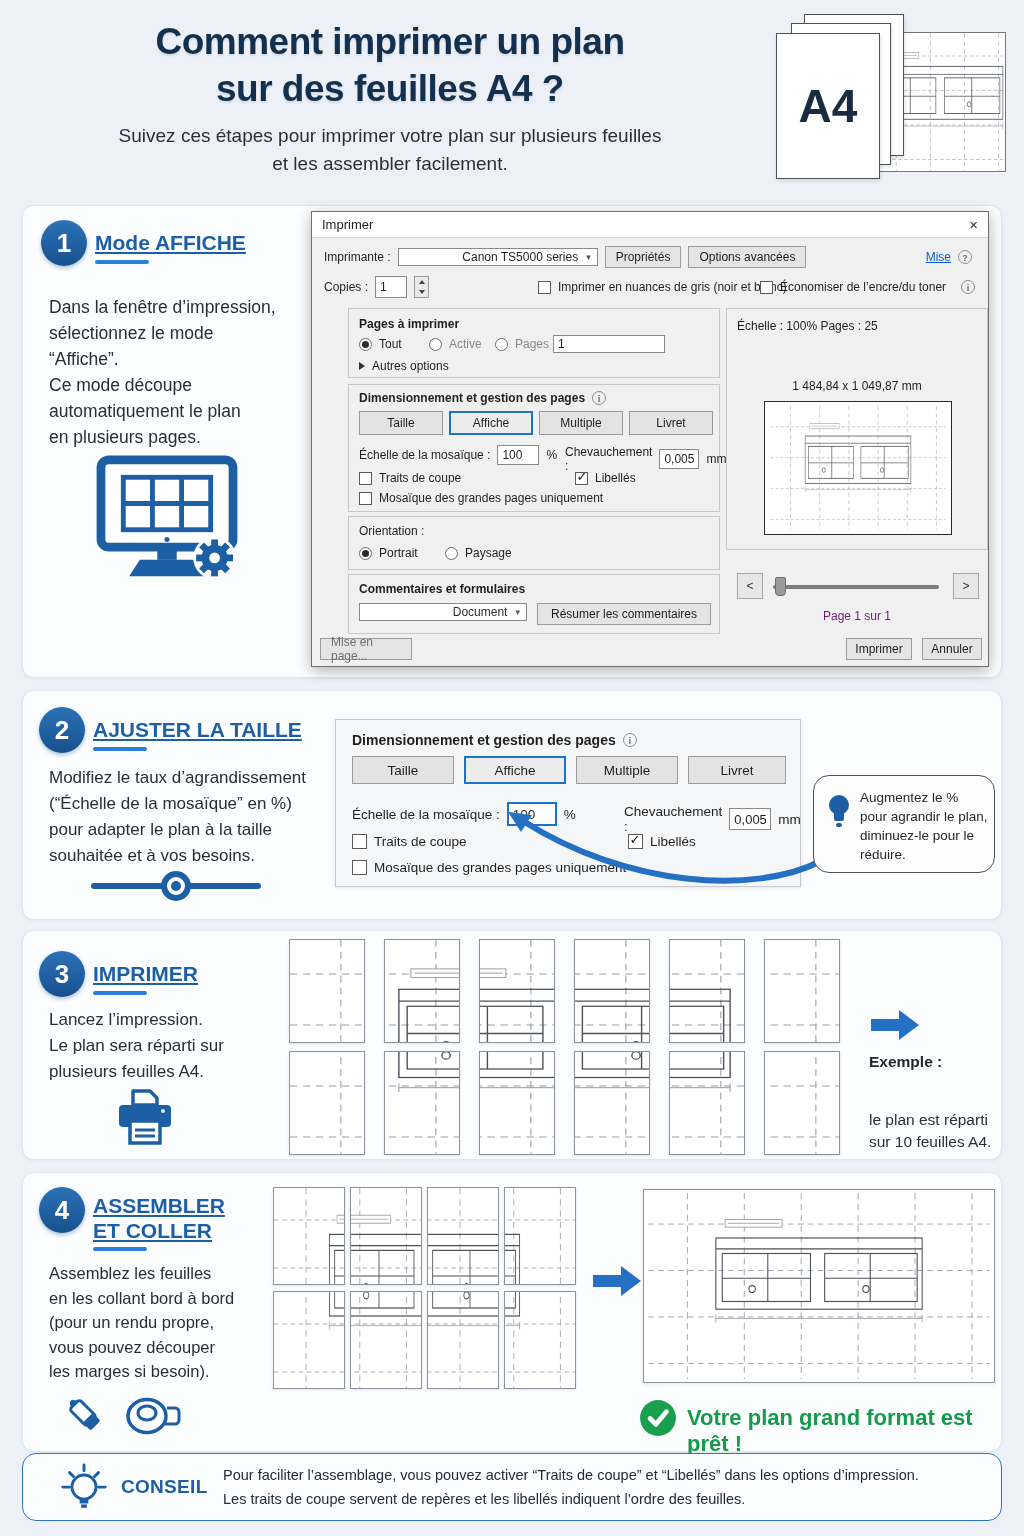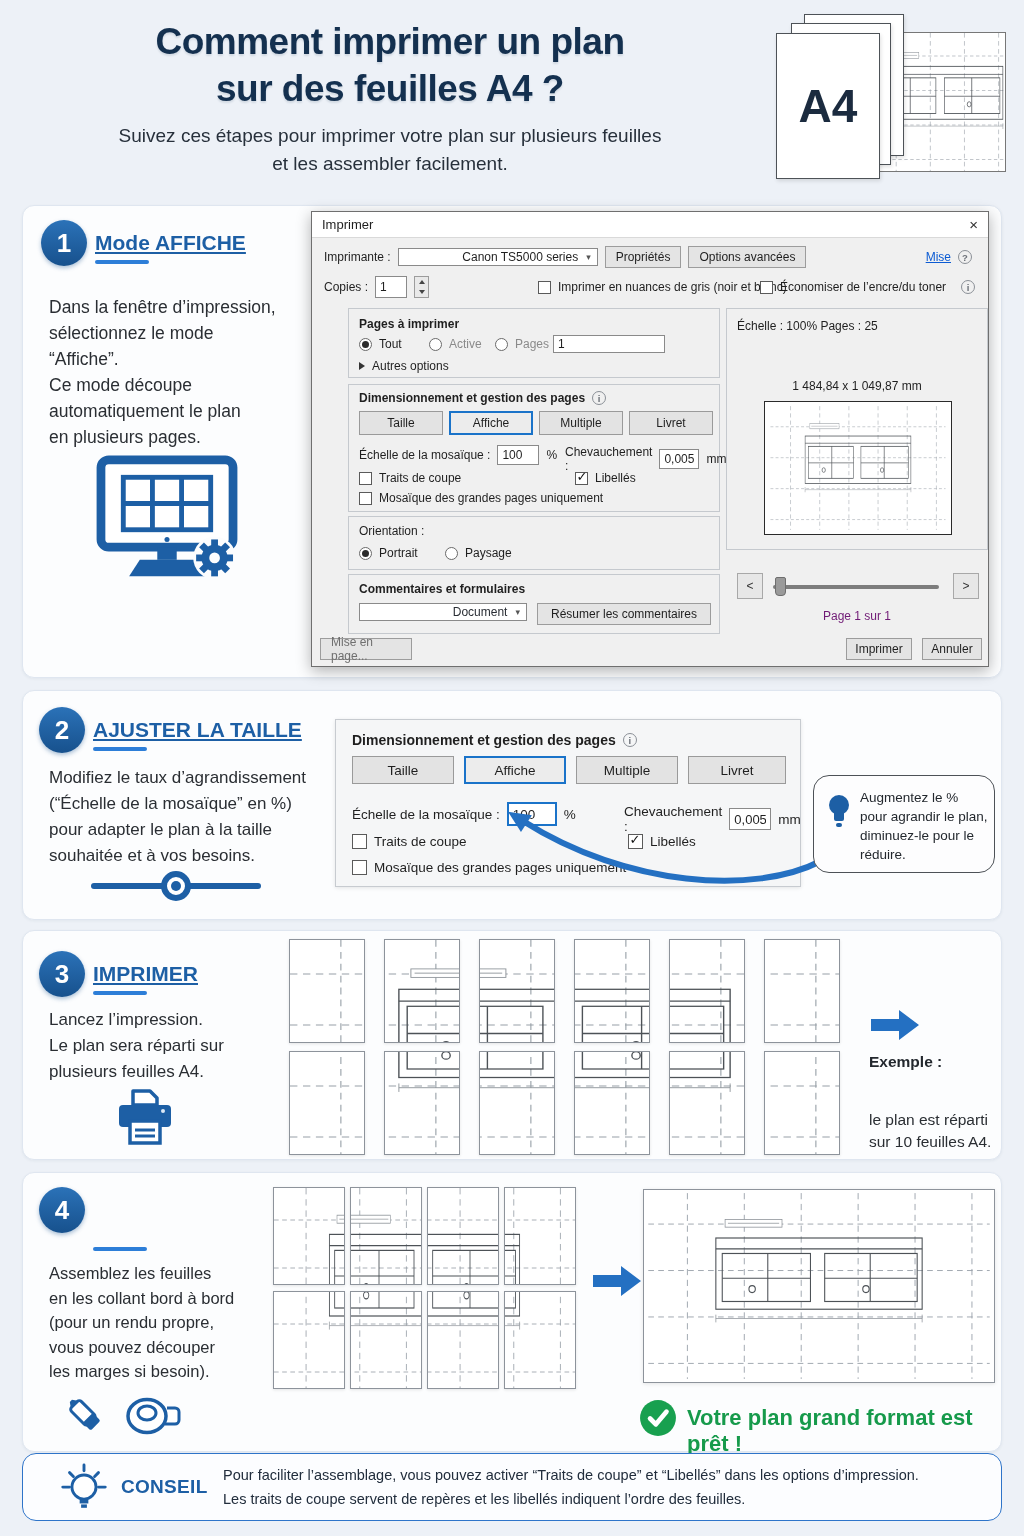--- a/index.html
+++ b/index.html
@@ -480,20 +480,22 @@
   <svg class="abs" style="left:846px; top:76px;" width="52" height="36" viewBox="0 0 52 36">
     <path d="M2 12 h28 V3 l20 15 -20 15 v-9 H2 z" fill="#2470c2"></path>
   </svg>
   <div class="abs example-label" style="left:846px; top:122px;">Exemple :</div>
   <div class="abs example-body" style="left:846px; top:146px; width:130px;margin-top:32px;">le plan est réparti
 sur 10 feuilles A4.</div>
 </div>
 
 <div class="card" style="top:1172px; height:280px;">
   <div class="badge" style="left:16px; top:14px;">4</div>
+  <div class="stitle" style="left:70px; top:20px;">ASSEMBLER
+ET COLLER</div>
   <div class="sbar" style="left:70px; top:74px;"></div>
   <div class="sbody" style="left:26px; top:88px; width:240px; font-size:16.5px; line-height:24.5px;">Assemblez les feuilles
 en les collant bord à bord
 (pour un rendu propre,
 vous pouvez découper
 les marges si besoin).</div>
   <svg class="abs" style="left:38px; top:218px;" width="48" height="48" viewBox="0 0 48 48">
     <g transform="rotate(-45 24 24)">
       <rect x="17" y="9" width="14" height="24" rx="3" fill="#fff" stroke="#1d5fa5" stroke-width="3"></rect>
       <path d="M19 9 l3.5 -5 h3 l3.5 5 z" fill="#1d5fa5"></path>

